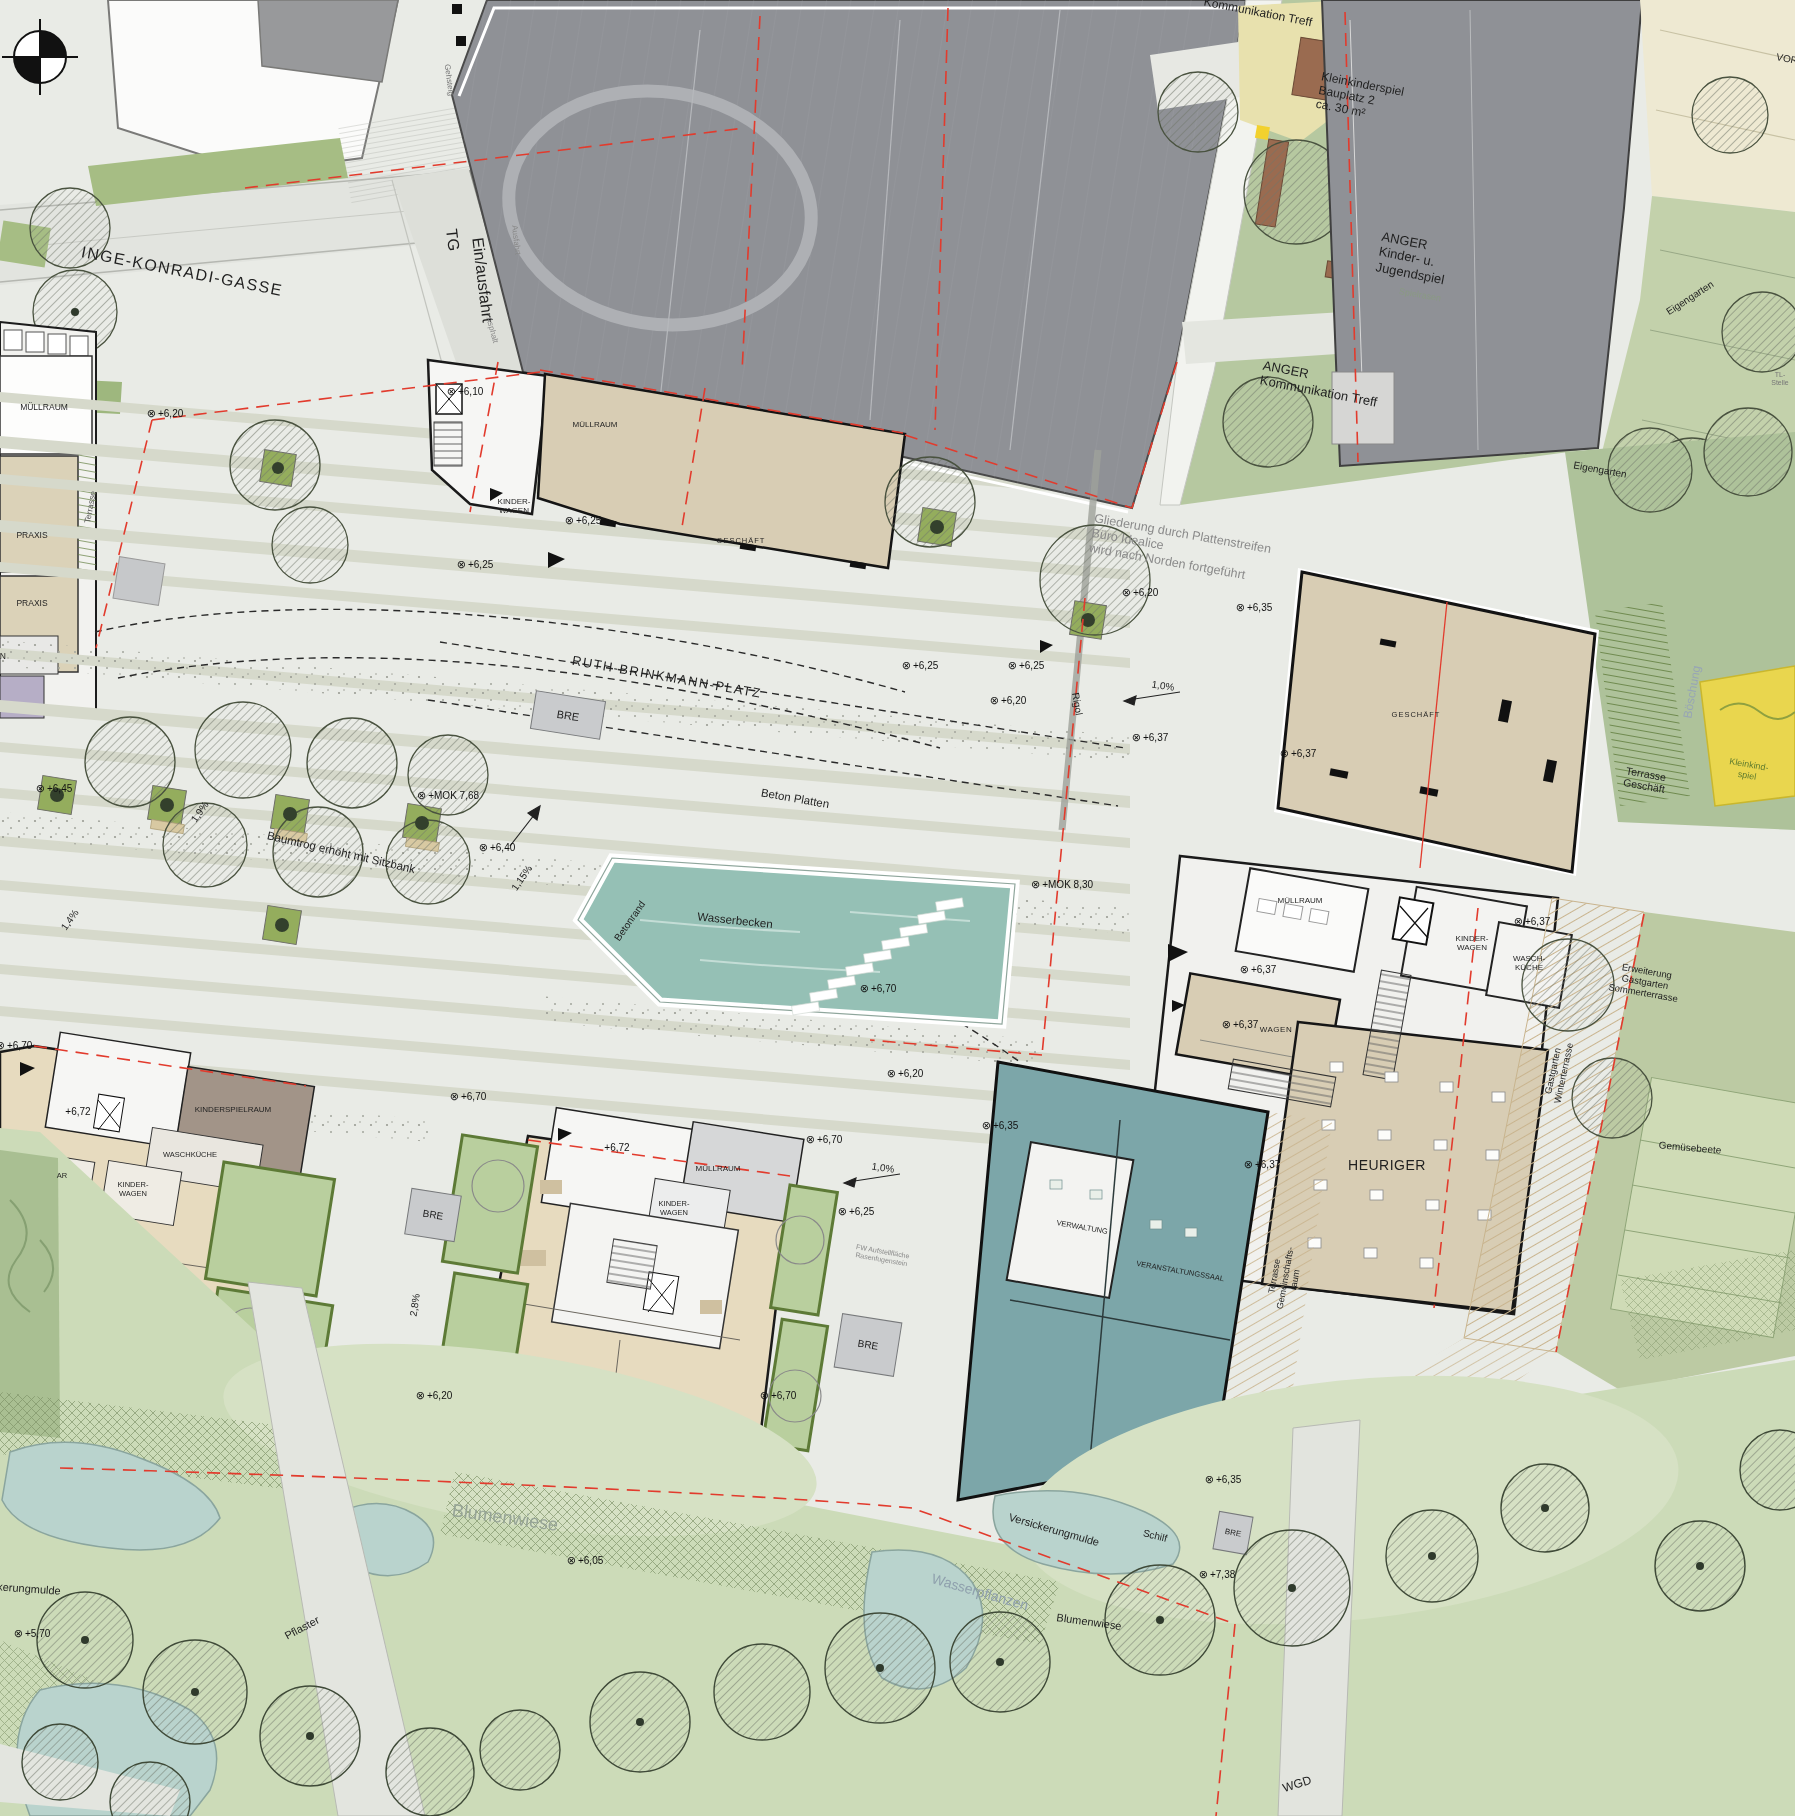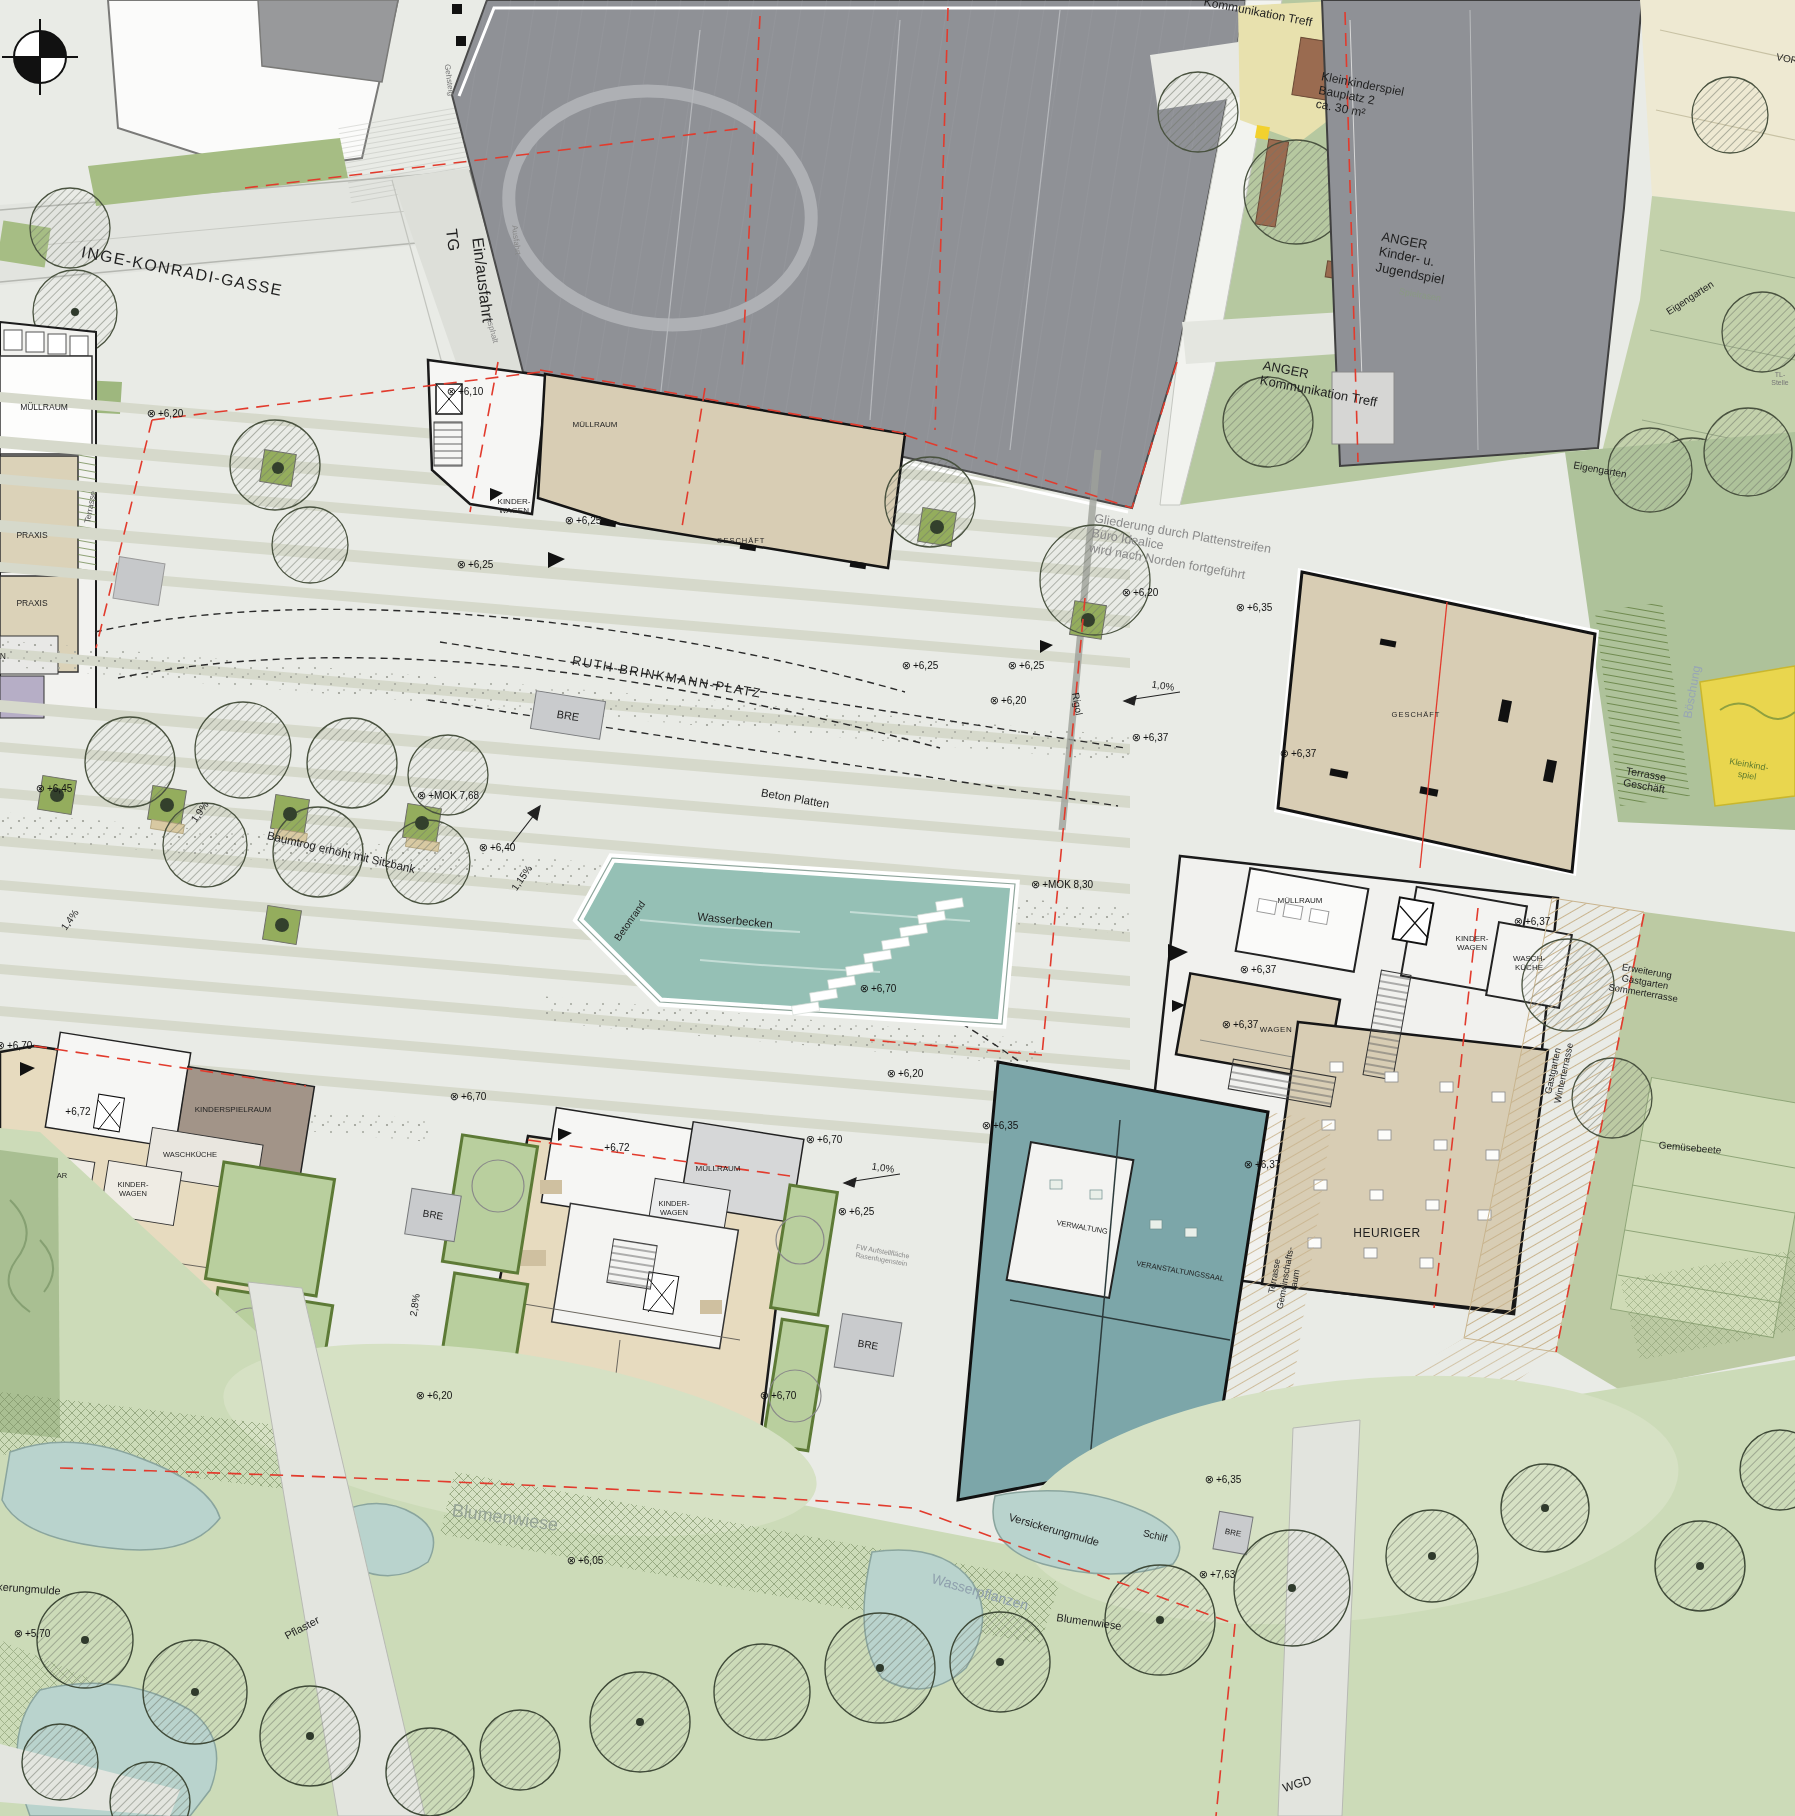--- a/index.html
+++ b/index.html
@@ -532,21 +532,21 @@
 <div class="lbl" style="left:1748px;top:770px;--r:10deg;font-size:9px;color:#5d7a2e">Kleinkind-
 spiel</div>
 <div class="lbl" style="left:1416px;top:715px;font-size:7.5px;letter-spacing:1px">GESCHÄFT</div>
 
 <div class="lbl" style="left:1300px;top:901px;font-size:8px">MÜLLRAUM</div>
 <div class="lbl" style="left:1472px;top:943px;font-size:8px">KINDER-
 WAGEN</div>
 <div class="lbl" style="left:1529px;top:963px;font-size:8px">WASCH-
 KÜCHE</div>
 <div class="lbl" style="left:1276px;top:1030px;font-size:8px;letter-spacing:.5px">WAGEN</div>
-<div class="lbl" style="left:1387px;top:1233px;font-size:12px;letter-spacing:.5px">HEURIGER</div>
+<div class="lbl" style="left:1387px;top:1165px;font-size:14px;letter-spacing:.5px">HEURIGER</div>
 <div class="lbl" style="left:1082px;top:1228px;--r:10deg;font-size:7.5px">VERWALTUNG</div>
 <div class="lbl" style="left:1180px;top:1272px;--r:10deg;font-size:7.5px">VERANSTALTUNGSSAAL</div>
 <div class="lbl" style="left:1558px;top:1072px;--r:-78deg;font-size:9.5px">Gastgarten
 Winterterrasse</div>
 <div class="lbl" style="left:1645px;top:982px;--r:10deg;font-size:9.5px">Erweiterung
 Gastgarten
 Sommerterrasse</div>
 <div class="lbl" style="left:1285px;top:1278px;--r:-80deg;font-size:9px">Terrasse
 Gemeinschafts-
 raum</div>
@@ -696,21 +696,21 @@
 <div class="spot" style="left:434px;top:1395px">
       <i class="mk">⊗</i>
       <b>+6,20</b>
     </div>
 <div class="spot" style="left:1223px;top:1479px">
       <i class="mk">⊗</i>
       <b>+6,35</b>
     </div>
 <div class="spot" style="left:1217px;top:1574px">
       <i class="mk">⊗</i>
-      <b>+7,63</b>
+      <b>+7,38</b>
     </div>
 <div class="spot" style="left:585px;top:1560px">
       <i class="mk">⊗</i>
       <b>+6,05</b>
     </div>
 <div class="spot" style="left:32px;top:1633px">
       <i class="mk">⊗</i>
       <b>+5,70</b>
     </div>
 </div>

